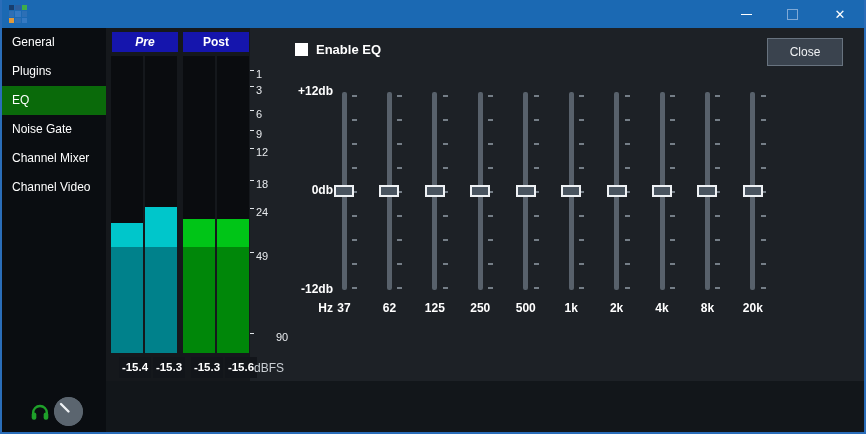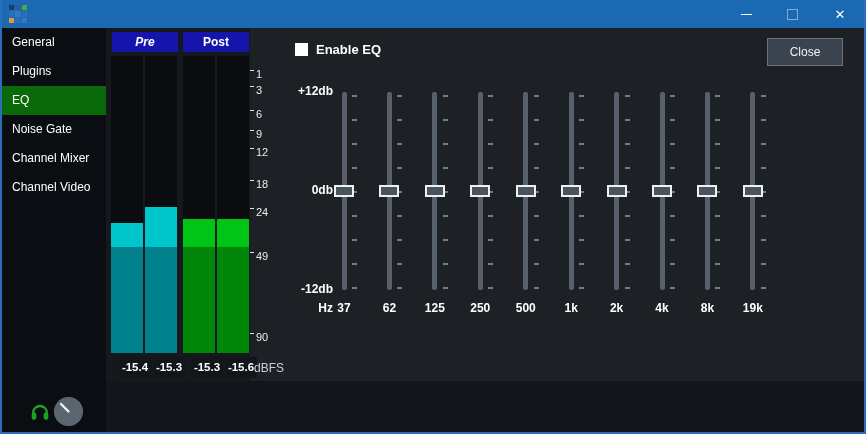--- a/index.html
+++ b/index.html
@@ -129,21 +129,21 @@
       <div class="scale-num" style="top: calc(24.9% - 1px);">9</div>
       <div class="scale-tick" style="top: 31%;"></div>
       <div class="scale-num" style="top: calc(31% - 1px);">12</div>
       <div class="scale-tick" style="top: 41.8%;"></div>
       <div class="scale-num" style="top: calc(41.8% - 1px);">18</div>
       <div class="scale-tick" style="top: 51.2%;"></div>
       <div class="scale-num" style="top: calc(51.2% - 1px);">24</div>
       <div class="scale-tick" style="top: 66%;"></div>
       <div class="scale-num" style="top: calc(66% - 1px);">49</div>
       <div class="scale-tick" style="top: 93.3%;"></div>
-      <div class="scale-num" style="top: calc(93.3% - 1px);">90</div>
+      <div class="scale-num" style="top: calc(93.3% - 1px); margin-left: 20px;">90</div>
     </div>
   <div class="readings">
       <div class="reading" style="left: 5px;">-15.4</div>
       <div class="reading" style="left: 39px;">-15.3</div>
       <div class="reading" style="left: 77px;">-15.3</div>
       <div class="reading" style="left: 111px;">-15.6</div>
     </div>
   <div class="dbfs">dBFS</div>
 
   <div class="enable-box"></div>
@@ -285,21 +285,21 @@
         <div class="eq-tick" style="top: 10px;"></div>
         <div class="eq-tick" style="top: 34px;"></div>
         <div class="eq-tick" style="top: 58px;"></div>
         <div class="eq-tick" style="top: 82px;"></div>
         <div class="eq-tick" style="top: 106px;"></div>
         <div class="eq-tick" style="top: 130px;"></div>
         <div class="eq-tick" style="top: 154px;"></div>
         <div class="eq-tick" style="top: 178px;"></div>
         <div class="eq-tick" style="top: 202px;"></div>
         <div class="eq-handle" style="top: 100px;"></div>
-        <div class="eq-freq">19k</div>
+        <div class="eq-freq">20k</div>
       </div>
     </div>
 
   <div class="bottom-strip"></div>
   <svg class="headphones" viewBox="0 0 24 24">
     <path d="M4.5 20 v-6 a7.5 7.5 0 0 1 15 0 v6" stroke="#1fa02a" stroke-width="2.6" fill="none"></path>
     <rect x="3" y="13.5" width="5" height="8" rx="2.2" fill="#1fa02a"></rect>
     <rect x="16" y="13.5" width="5" height="8" rx="2.2" fill="#1fa02a"></rect>
   </svg>
   <svg class="knob" viewBox="0 0 29 29">

